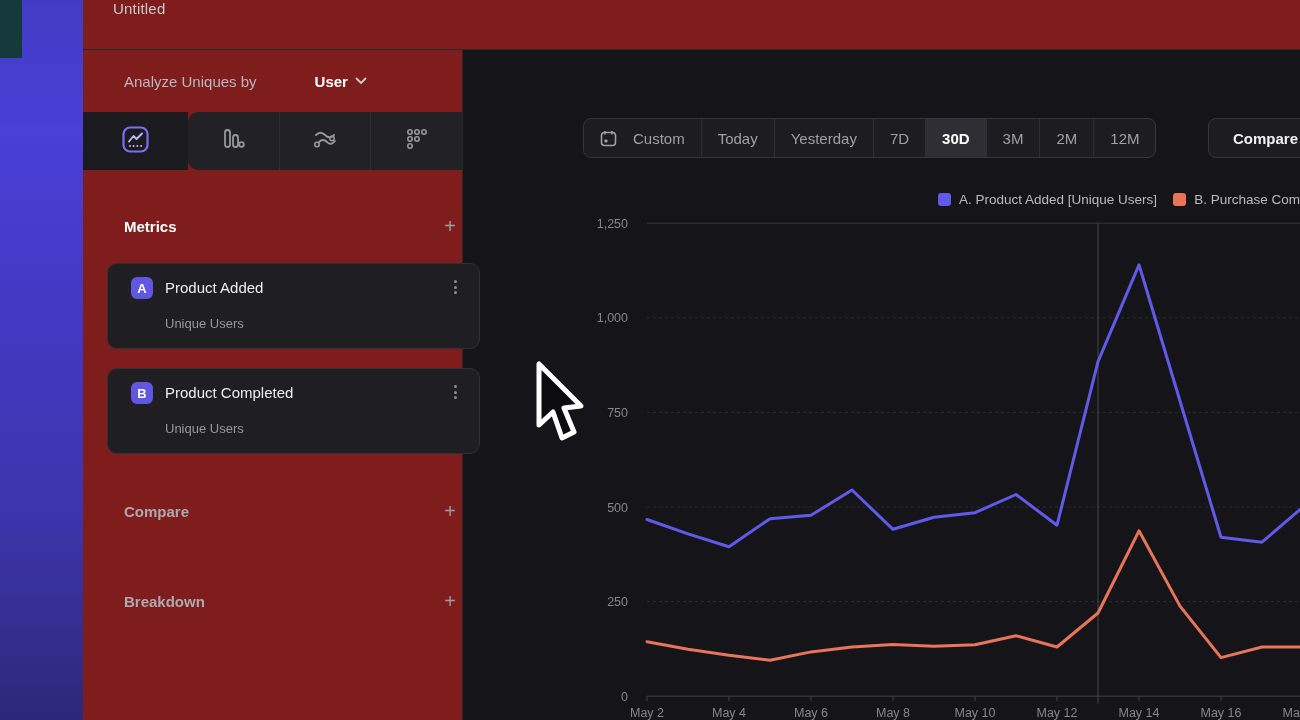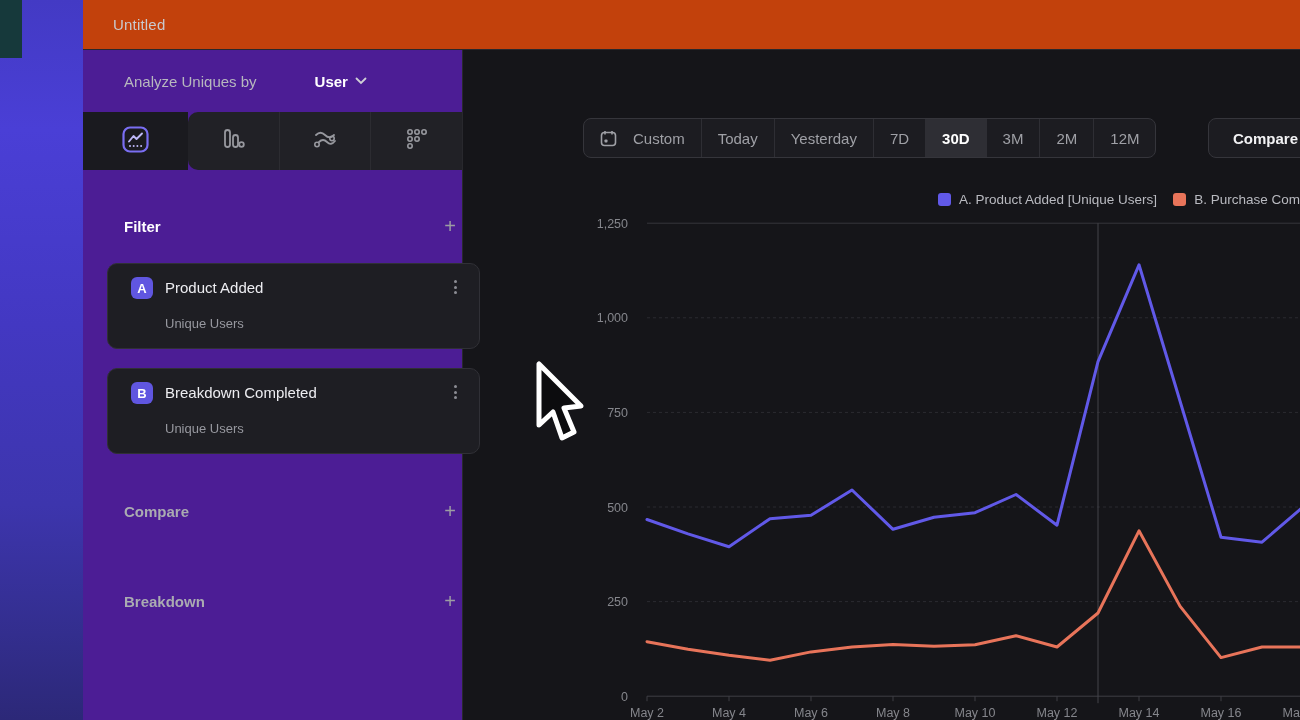--- a/index.html
+++ b/index.html
@@ -12,28 +12,28 @@
   .bg-strip {
     position:absolute; left:0; top:0; width:83px; height:720px;
     background:linear-gradient(180deg,#433ac4 0%,#4a3fd6 18%,#4338c2 45%,#3d35ad 70%,#332e8e 88%,#2c2878 100%);
   }
   .teal-corner { position:absolute; left:0; top:0; width:22px; height:58px; background:#16393b; }
 
   .window { position:absolute; left:83px; top:0; width:1217px; height:720px; background:#151519; }
 
   .header {
     position:absolute; left:0; top:0; width:100%; height:50px;
-    background:#c2410c; border-bottom:1px solid #28282d;
-    display:flex; align-items:center; padding-left:30px;
+    background:#7f1d1d; border-bottom:1px solid #28282d;
+    display:flex; padding-left:30px;
   }
   .header .title { font-size:15px; color:#c9c9ce; letter-spacing:.2px; }
 
   .sidebar {
     position:absolute; left:0; top:50px; width:380px; height:670px;
-    background:#4c1d95; border-right:1px solid #28282d;
+    background:#7f1d1d; border-right:1px solid #28282d;
   }
   .analyze-row {
     position:absolute; left:0; top:0; width:100%; height:62px;
     display:flex; align-items:center; padding-left:41px;
   }
   .analyze-label { font-size:15px; color:#b7b8be; }
   .analyze-value { font-size:15px; color:#ffffff; font-weight:700; margin-left:10px;padding-left:48px; }
   .chev { margin-left:7px; display:inline-flex; }
 
   .tab-strip { position:absolute; left:0; top:62px; width:100%; height:58px; }
@@ -165,37 +165,37 @@
                 <circle cx="20" cy="6" r="2.2" fill="none" stroke="#97989e" stroke-width="1.6"></circle>
                 <circle cx="6" cy="13" r="2.2" fill="none" stroke="#97989e" stroke-width="1.6"></circle>
                 <circle cx="13" cy="13" r="2.2" fill="none" stroke="#97989e" stroke-width="1.6"></circle>
                 <circle cx="6" cy="20" r="2.2" fill="none" stroke="#97989e" stroke-width="1.6"></circle>
               </svg>
             </span>
           </div>
         </div>
       </div>
 
-      <div class="section-head" style="top:168px;">Filter</div>
+      <div class="section-head" style="top:168px;">Metrics</div>
       <div class="plus-btn" style="top:168px;">+</div>
 
       <div class="metric-card" style="top:213px;">
         <div class="badge">A</div>
         <div class="metric-title">Product Added</div>
         <div class="metric-sub">Unique Users</div>
         <div class="kebab">
             <i></i>
             <i></i>
             <i></i>
           </div>
       </div>
 
       <div class="metric-card" style="top:318px;">
         <div class="badge">B</div>
-        <div class="metric-title">Breakdown Completed</div>
+        <div class="metric-title">Product Completed</div>
         <div class="metric-sub">Unique Users</div>
         <div class="kebab">
             <i></i>
             <i></i>
             <i></i>
           </div>
       </div>
 
       <div class="section-head dim" style="top:453px;">Compare</div>
       <div class="plus-btn" style="top:453px;">+</div>

